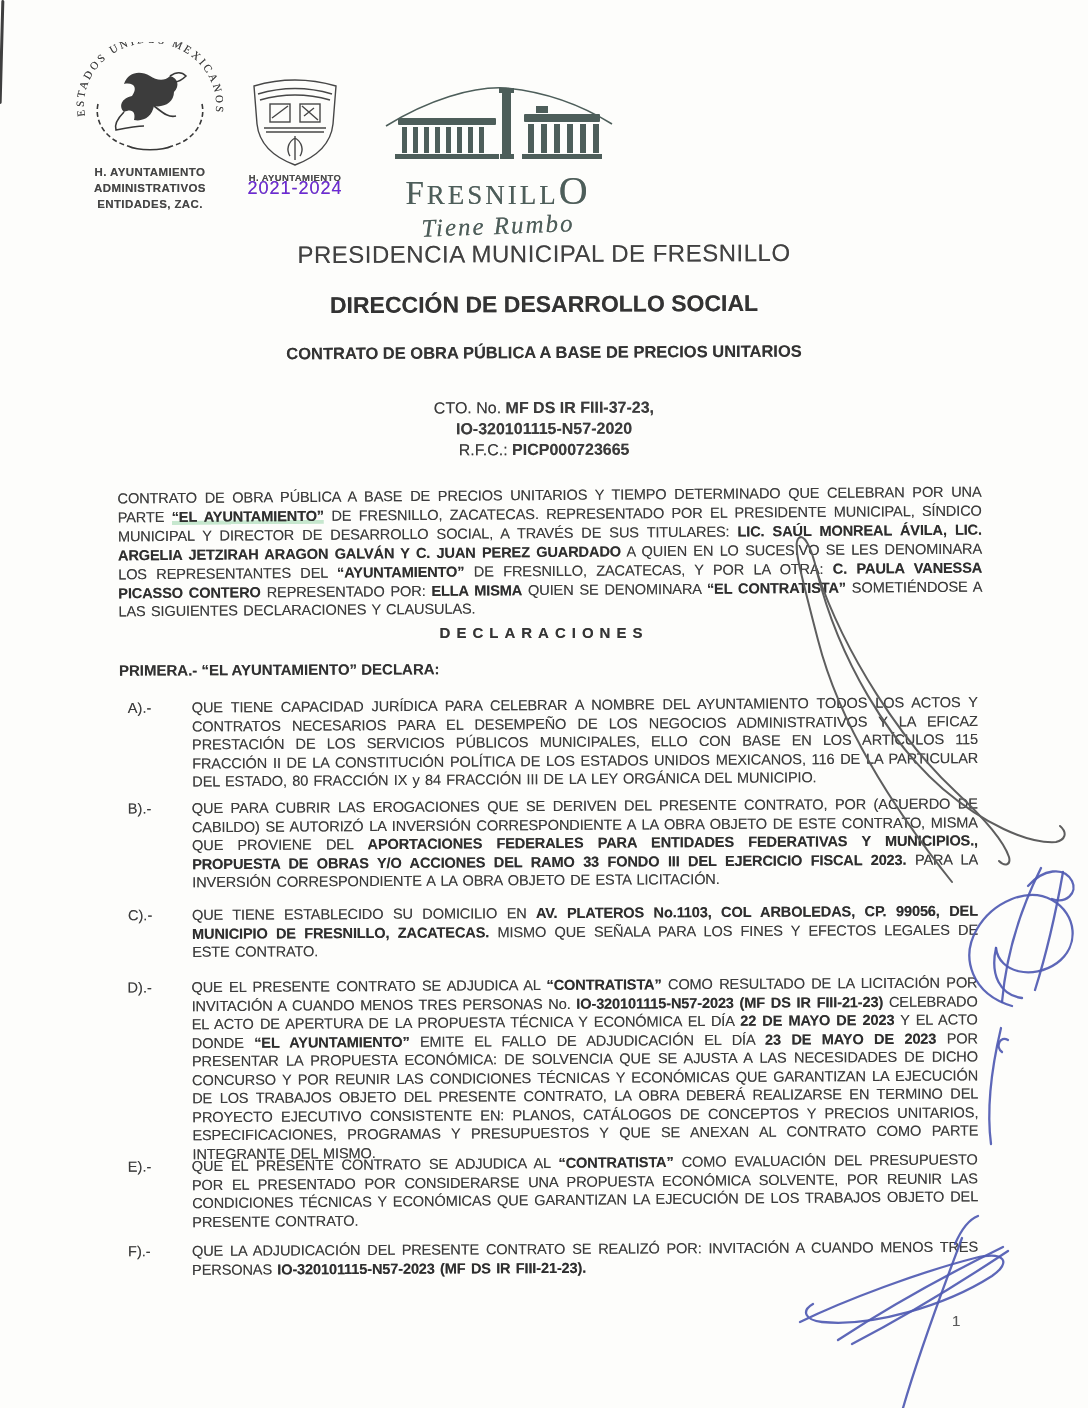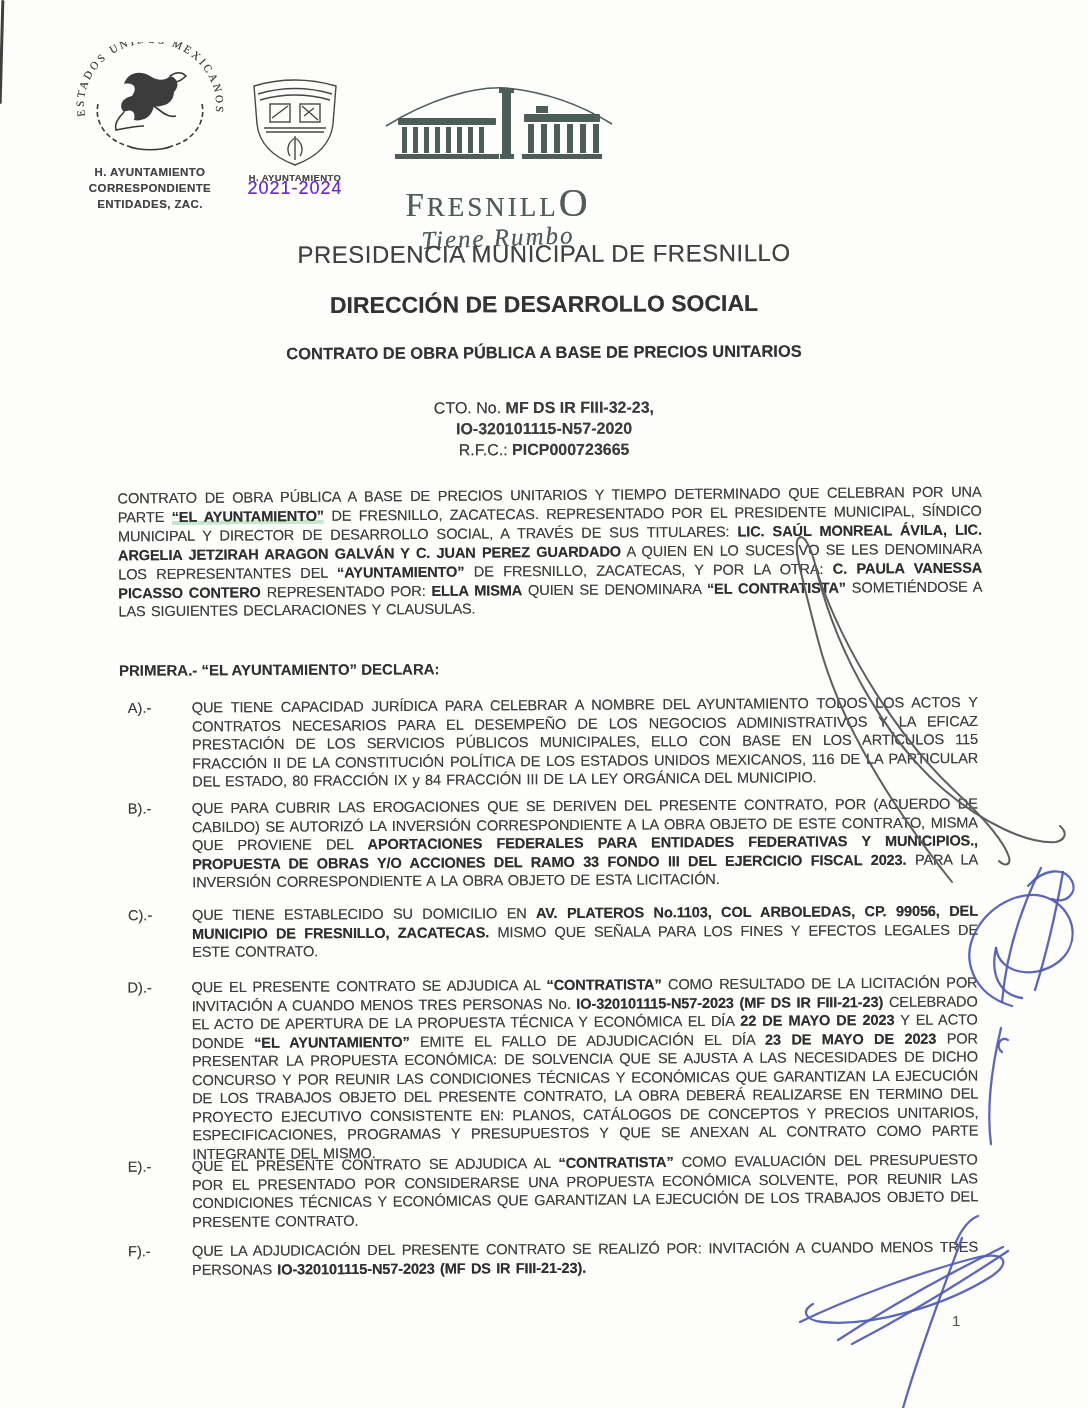--- a/index.html
+++ b/index.html
@@ -15,21 +15,21 @@
   .hl{box-shadow:inset 0 -4px 0 rgba(130,205,150,.45);}
   
   .logo-wrap{position:absolute;}
   #emblem{left:68px;top:42px;width:164px;}
   #crest{left:240px;top:72px;width:110px;}
   #divider{left:360px;top:88px;width:3px;height:104px;background:#3f3f3f;border-radius:2px;transform:rotate(1.5deg);}
   #fresnillo{left:378px;top:78px;width:240px;text-align:center;color:#4d5e5a;}
   .seal-caption{font-size:11.5px;font-weight:bold;color:#454545;text-align:center;line-height:16px;letter-spacing:.4px;}
   .crest-caption{font-size:9.5px;font-weight:bold;color:#4a4a4a;text-align:center;line-height:11px;letter-spacing:.4px;}
   .crest-years{font-size:18px;color:#6d28d9;letter-spacing:1px;font-weight:normal;}
-  .fres-word{font-family:"Liberation Serif","DejaVu Serif",serif;letter-spacing:3px;line-height:30px;margin-top:14px;}
+  .fres-word{font-family:"Liberation Serif","DejaVu Serif",serif;letter-spacing:3px;line-height:30px;margin-top:2px;}
   .fres-word .f1{font-size:33px;}
   .fres-word .mid{font-size:27px;}
   .fres-word .o2{font-size:40px;}
   .fres-tag{font-family:"Liberation Serif","DejaVu Serif",serif;font-style:italic;font-size:25px;letter-spacing:2px;margin-top:-2px;transform:rotate(-2deg);}
   
   .t-center{position:absolute;left:0;right:0;text-align:center;}
   #title1{top:240px;font-size:24px;letter-spacing:.5px;color:#414141;transform:rotate(-.25deg);}
   #title2{top:291px;font-size:23px;font-weight:bold;color:#333;transform:rotate(-.3deg);}
   #title3{top:343px;font-size:16.5px;font-weight:bold;color:#333;transform:rotate(-.3deg);}
   #cto{top:397px;font-size:16px;line-height:21px;color:#3b3b3b;transform:rotate(-.2deg);}
@@ -76,21 +76,21 @@
       <path class="emblem-ink" d="M 134 62 C 138 80 126 98 104 104" stroke-dasharray="5 3"></path>
       <path class="emblem-ink" d="M 60 104 C 70 109 94 109 104 104"></path>
 
       <path class="emblem-fill" d="M82 34 C72 28 60 30 56 42 C66 40 70 46 64 54 C54 56 50 64 56 70 C64 66 68 70 66 78 C76 80 84 74 86 64 C96 66 106 60 106 50 C112 44 110 36 102 34 C96 40 88 38 82 34 Z"></path>
       <path class="emblem-ink" d="M56 70 C50 76 46 82 48 88 C58 86 68 84 76 84"></path>
       <path class="emblem-ink" d="M86 64 C94 70 100 76 108 74"></path>
       <path class="emblem-ink" d="M102 34 C108 30 114 30 118 34 C114 38 110 40 106 40"></path>
     </svg>
     <div class="seal-caption">
       <div>H. AYUNTAMIENTO</div>
-      <div>CORRESPONDIENTE</div>
+      <div>ADMINISTRATIVOS</div>
       <div>ENTIDADES, ZAC.</div>
     </div>
   </div>
 
   <div class="logo-wrap" id="crest">
     <svg viewBox="0 0 110 96" width="110" height="96">
       <path class="crest-ink" d="M14 14 Q55 2 96 14 L93 52 Q90 80 55 93 Q20 80 17 52 Z"></path>
       <path class="crest-ink" d="M18 22 Q55 11 92 22" stroke-width="1"></path>
       <path class="crest-ink" d="M20 28 Q55 18 90 28" stroke-width=".8"></path>
       <rect class="crest-ink" x="30" y="32" width="20" height="18"></rect>
@@ -138,27 +138,28 @@
     </svg>
     <div class="fres-word"><span class="f1">F</span><span class="mid">RESNILL</span><span class="o2">O</span></div>
     <div class="fres-tag">Tiene Rumbo</div>
   </div>
 
   <div class="t-center" id="title1">PRESIDENCIA MUNICIPAL DE FRESNILLO</div>
   <div class="t-center" id="title2">DIRECCIÓN DE DESARROLLO SOCIAL</div>
   <div class="t-center" id="title3">CONTRATO DE OBRA PÚBLICA A BASE DE PRECIOS UNITARIOS</div>
 
   <div class="t-center" id="cto">
-    <div><span>CTO. No. </span><b>MF DS IR FIII-32-23,</b></div>
+    <div><span>CTO. No. </span><b>MF DS IR FIII-37-23,</b></div>
     <div><b>IO-320101115-N57-2020</b></div>
     <div><span>R.F.C.: </span><b>PICP000723665</b></div>
   </div>
 
   <p class="para" id="intro"><span>CONTRATO DE OBRA PÚBLICA A BASE DE PRECIOS UNITARIOS Y TIEMPO DETERMINADO QUE CELEBRAN POR UNA PARTE </span><span class="b hl">“EL AYUNTAMIENTO”</span><span> DE FRESNILLO, ZACATECAS. REPRESENTADO POR EL PRESIDENTE MUNICIPAL, SÍNDICO MUNICIPAL Y DIRECTOR DE DESARROLLO SOCIAL, A TRAVÉS DE SUS TITULARES: </span><span class="b">LIC. SAÚL MONREAL ÁVILA,  LIC. ARGELIA JETZIRAH ARAGON GALVÁN Y  C. JUAN PEREZ GUARDADO</span><span> A QUIEN EN LO SUCESIVO SE LES DENOMINARA LOS REPRESENTANTES DEL </span><span class="b">“AYUNTAMIENTO”</span><span> DE FRESNILLO, ZACATECAS, Y POR LA OTRA: </span><span class="b">C. PAULA VANESSA PICASSO CONTERO</span><span>  REPRESENTADO POR: </span><span class="b">ELLA MISMA</span><span>  QUIEN SE DENOMINARA </span><span class="b">“EL CONTRATISTA”</span><span> SOMETIÉNDOSE A LAS  SIGUIENTES DECLARACIONES Y CLAUSULAS.</span></p>
 
+  <div class="t-center" id="decl-head">DECLARACIONES</div>
   <div id="primera">PRIMERA.- “EL AYUNTAMIENTO” DECLARA:</div>
 
   <div class="clause" id="clause-a">
     <div class="clause-label">A).-</div>
     <div class="clause-body"><span>QUE TIENE CAPACIDAD JURÍDICA PARA CELEBRAR A NOMBRE DEL AYUNTAMIENTO TODOS LOS ACTOS Y CONTRATOS NECESARIOS PARA EL DESEMPEÑO DE LOS NEGOCIOS ADMINISTRATIVOS Y LA EFICAZ PRESTACIÓN DE LOS SERVICIOS PÚBLICOS MUNICIPALES, ELLO CON BASE EN LOS ARTÍCULOS 115 FRACCIÓN II DE LA CONSTITUCIÓN POLÍTICA DE LOS ESTADOS UNIDOS MEXICANOS, 116 DE LA PARTICULAR DEL ESTADO, 80 FRACCIÓN IX y 84 FRACCIÓN III DE LA LEY ORGÁNICA DEL MUNICIPIO.</span></div>
   </div>
   <div class="clause" id="clause-b">
     <div class="clause-label">B).-</div>
     <div class="clause-body"><span>QUE PARA CUBRIR LAS EROGACIONES QUE SE DERIVEN DEL PRESENTE CONTRATO, POR (ACUERDO DE CABILDO) SE AUTORIZÓ LA INVERSIÓN CORRESPONDIENTE A LA OBRA OBJETO DE ESTE CONTRATO, MISMA QUE PROVIENE DEL </span><span class="b">APORTACIONES FEDERALES PARA ENTIDADES FEDERATIVAS Y MUNICIPIOS., PROPUESTA DE OBRAS Y/O ACCIONES DEL RAMO 33 FONDO III DEL EJERCICIO FISCAL 2023.</span><span>  PARA LA INVERSIÓN CORRESPONDIENTE A LA OBRA OBJETO DE ESTA LICITACIÓN.</span></div>
   </div>

